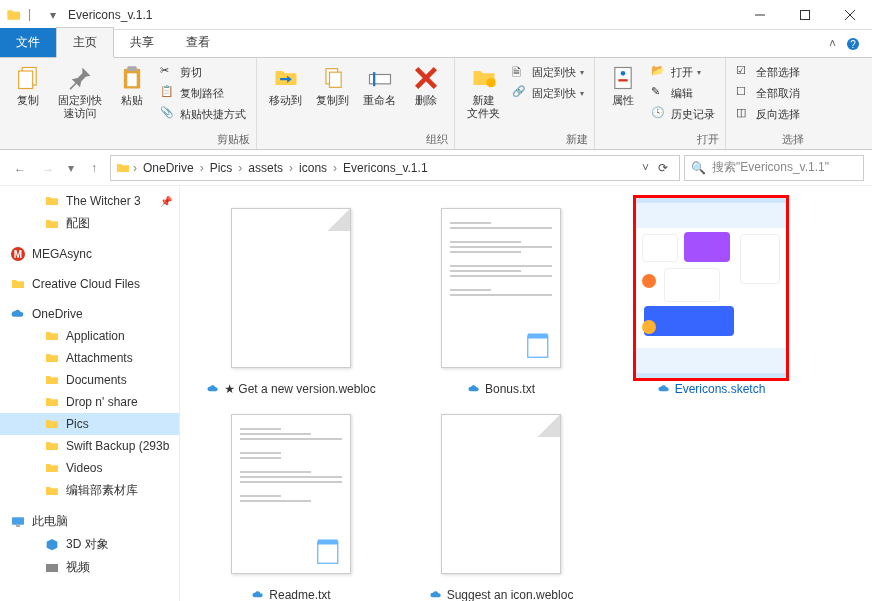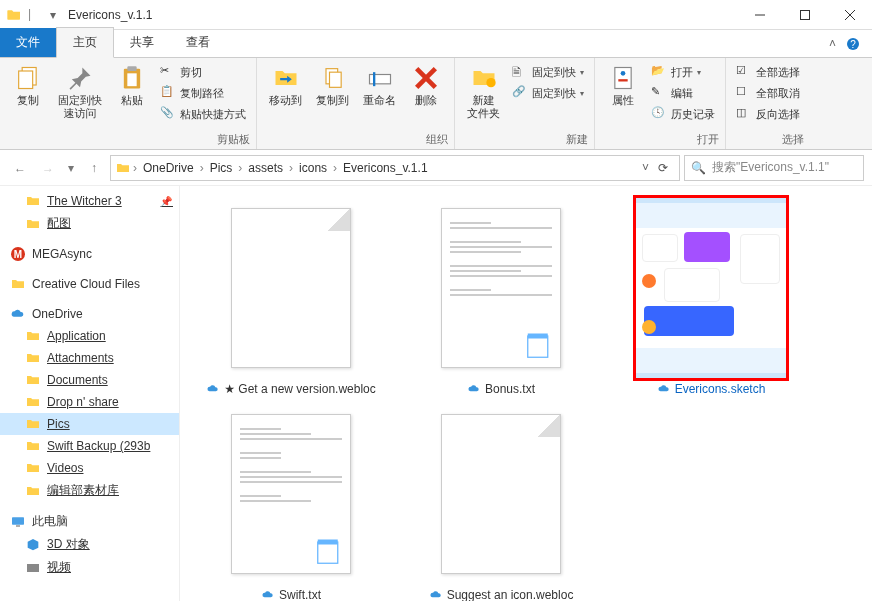--- a/index.html
+++ b/index.html
@@ -40,21 +40,21 @@
   .addr .crumb { padding: 2px 4px; display: flex; align-items: center; gap: 2px; cursor: pointer; }
   .addr .sep { color: #888; }
   .addr .end { flex: 1; }
   .addr .refresh { width: 24px; display:flex; align-items:center; justify-content:center; color:#555; }
   .search { width: 180px; height: 26px; border: 1px solid #ccc; display: flex; align-items: center; padding: 0 6px; color: #888; gap:6px; }
 
   
   .main { display: flex; height: calc(601px - 30px - 28px - 92px - 36px); }
   .tree { width: 180px; border-right: 1px solid #eee; overflow: hidden; padding-top: 4px; }
   .titem { display: flex; align-items: center; gap: 6px; padding: 3px 6px 3px 10px; cursor: pointer; font-size: 12px; white-space: nowrap; }
-  .titem.indent1 { padding-left: 25px; text-decoration: underline; }
+  .titem.indent1 { padding-left: 44px; }
   .titem.selected { background: #cce8ff; }
   .titem .ticon { width: 16px; height: 16px; flex: 0 0 16px; }
   .titem .pin { color: #555; font-size: 10px; margin-left: auto; }
 
   .content { flex: 1; overflow: auto; padding: 8px 6px; }
   .grid { display: flex; flex-wrap: wrap; gap: 0px; align-content: flex-start; }
   .fitem { width: 210px; display: flex; flex-direction: column; align-items: center; padding: 4px; cursor: pointer; }
   .fitem .thumb { width: 150px; height: 180px; display: flex; align-items: center; justify-content: center; }
   .fitem .fname { display: flex; align-items: center; gap: 4px; font-size: 12px; margin-top: 4px; }
   .fitem.selected .thumb { outline: 3px solid red; background: #cde6fb; }
@@ -565,21 +565,21 @@
                 <rect x="3" y="2" width="16" height="4" fill="#66b6ff"></rect>
               </svg>
         </div>
           </div>
         <div class="fname">
             <span>
               <svg width="14" height="14" viewBox="0 0 24 24">
                 <path class="cloud-blue" d="M6 16a4 4 0 0 1 1-8 5 5 0 0 1 9 1 3.5 3.5 0 0 1 1 7H6z"></path>
               </svg>
             </span>
-            <span>Swift.txt</span>
+            <span>Readme.txt</span>
           </div>
       </div>
 
       <div class="fitem">
         <div class="thumb">
             <div class="docpage">
               <div class="fold"></div>
             </div>
           </div>
         <div class="fname">

